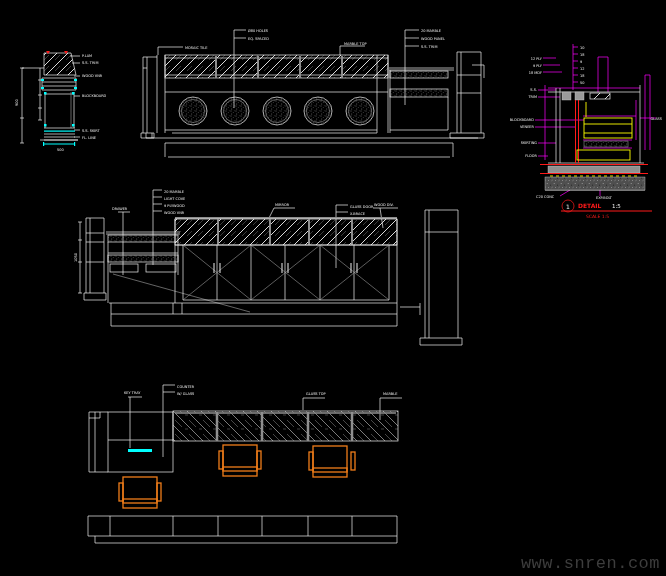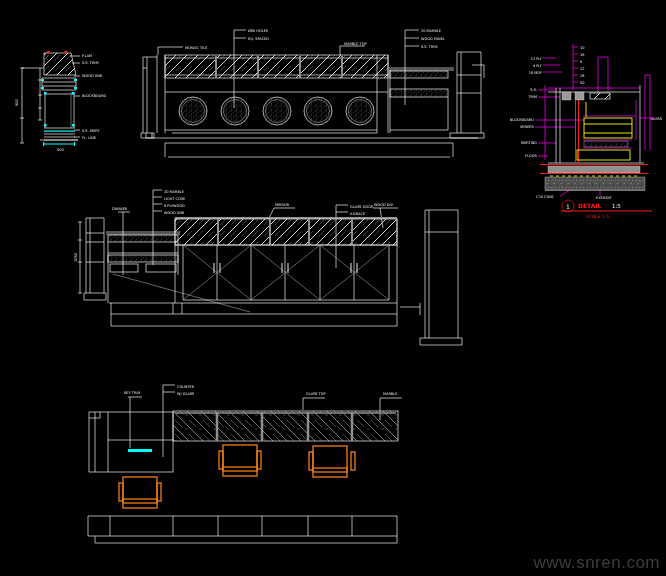--- a/index.html
+++ b/index.html
@@ -1,20 +1,20 @@
 <!DOCTYPE html>
 <html><head>
 <meta charset="utf-8">
 <style>
   html,body{margin:0;padding:0;background:#000;}
   .stage{position:relative;width:666px;height:576px;background:#000;overflow:hidden;
          font-family:"DejaVu Sans",sans-serif;}
   .stage svg{position:absolute;left:0;top:0;}
   .watermark{position:absolute;right:6px;bottom:3px;
-             font-family:Liberation Sans, sans-serif;font-size:17px;color:#3d3d3d;
+             font-family:Liberation Mono, monospace;font-size:17px;color:#3d3d3d;
              letter-spacing:.5px;}
   text{font-family:"DejaVu Sans",sans-serif;}
 </style>
 </head>
 <body>
 
 <div class="stage">
 <svg width="666" height="576" viewBox="0 0 666 576">
   <defs>
     <pattern id="hatch" width="11" height="11" patternUnits="userSpaceOnUse">

